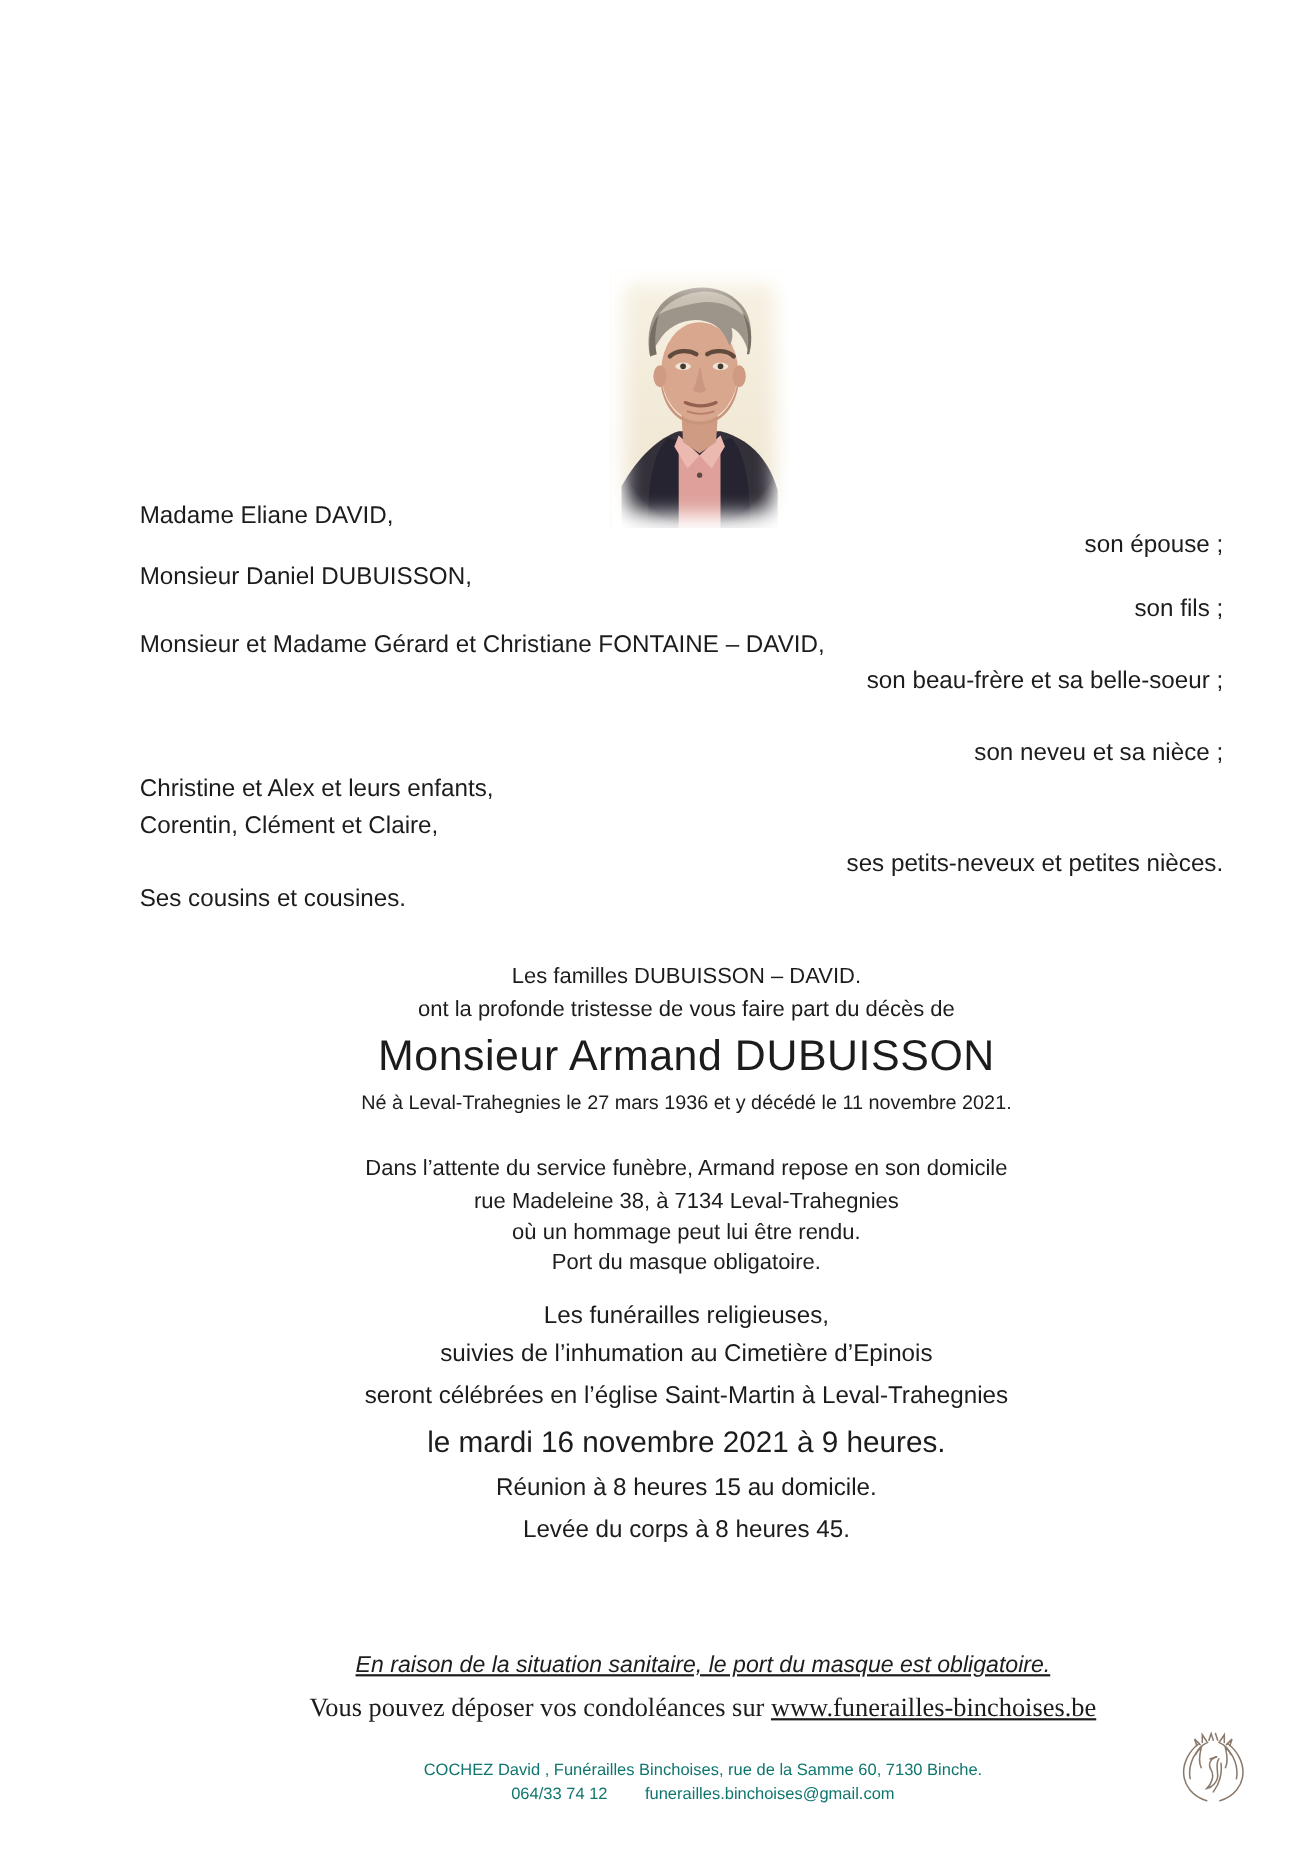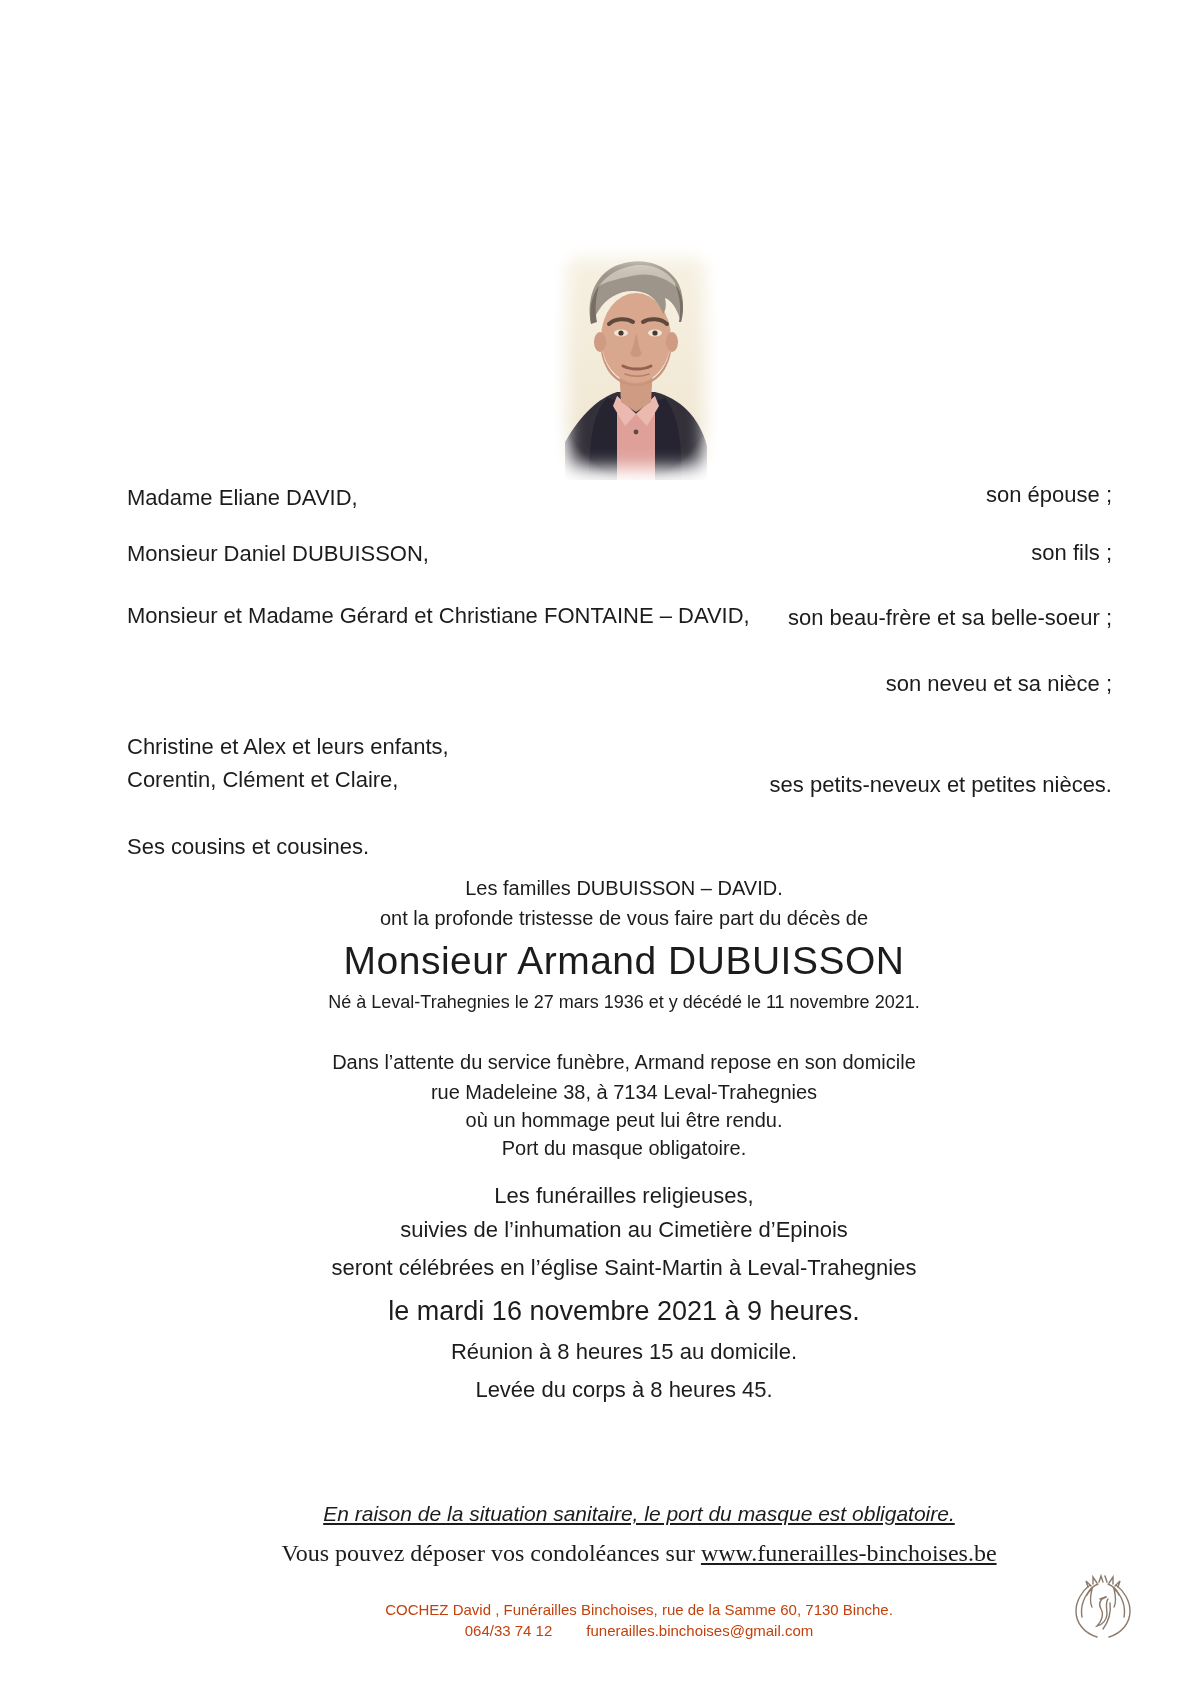--- a/index.html
+++ b/index.html
@@ -12,21 +12,20 @@
     font-family:"Liberation Sans",sans-serif;
     color:#1c1c1c;
   }
   
   .name{
     position:absolute;
     left:127px;
     font-size:22px;
     line-height:30px;
     white-space:pre;
-    margin-top:30px;
   }
   
   .relation{
     position:absolute;
     right:82px;
     font-size:22px;
     line-height:24px;
     text-align:right;
     white-space:pre;
   }
@@ -47,21 +46,21 @@
     white-space:pre;
   }
   .fs20{font-size:20px;line-height:28px;}
   .fs22{font-size:22px;line-height:30px;}
   .deceased{font-size:39px;line-height:48px;letter-spacing:0.5px;}
   .birth{font-size:18px;line-height:26px;}
   .date-line{font-size:27px;line-height:38px;}
   .covid{font-size:21px;font-style:italic;text-decoration:underline;}
   .condolences{font-family:"Liberation Serif",serif;font-size:24px;}
   .condolences .link{text-decoration:underline;}
-  .footer-line{font-size:15px;line-height:20px;color:#c2410c;}
+  .footer-line{font-size:15px;line-height:20px;color:#0f766e;}
   .footer-gap{display:inline-block;width:34px;}
   
   .photo{
     position:absolute;
     left:555px;
     top:246px;
     width:162px;
     height:234px;
   }
   .photo svg{display:block;width:100%;height:100%;}

